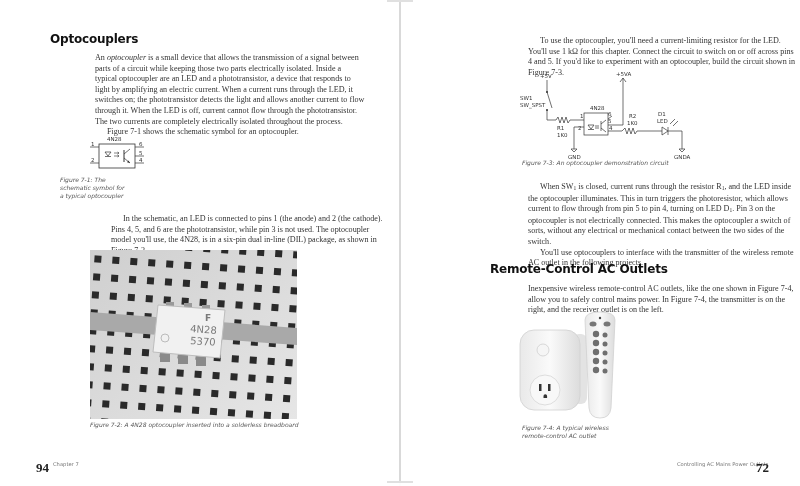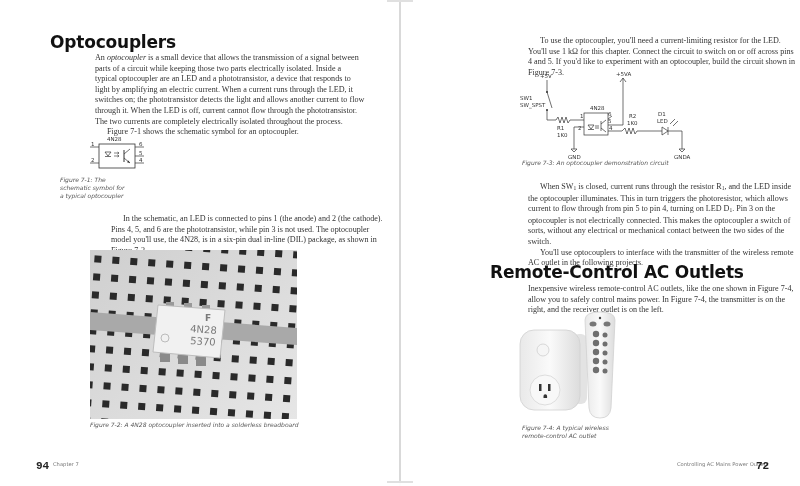--- a/index.html
+++ b/index.html
@@ -4,25 +4,25 @@
 <style>
   html, body { margin:0; padding:0; }
   body { width:800px; height:486px; background:#fdfdfd; position:relative; overflow:hidden; font-family:"Liberation Serif", serif; color:#2b2b2b; }
   .page { position:absolute; top:0; height:486px; background:#fff; }
   .page.left { left:0; width:399px; }
   .page.right { left:401px; width:399px; }
   .gutter { position:absolute; left:399px; top:2px; width:2px; height:480px; background:#d9d9d9; }
   .gutter-cap-top { position:absolute; left:387px; top:0; width:26px; height:2px; background:#e0e0e0; }
   .gutter-cap-bot { position:absolute; left:387px; top:481px; width:26px; height:2px; background:#e0e0e0; }
 
-  h2 { position:absolute; margin:0; font-family:"DejaVu Sans", sans-serif; font-weight:bold; font-size:17px; color:#111; letter-spacing:-0.2px; }
+  h2 { position:absolute; margin:0; font-family:"DejaVu Sans", sans-serif; font-weight:bold; font-size:12px; color:#111; letter-spacing:-0.2px; }
   .para { position:absolute; margin:6px; font-size:8.1px; line-height:10.6px; text-align:left; color:#333; }
   .para .indent { display:inline-block; width:12px; }
   .caption { position:absolute; margin:0; font-family:"DejaVu Sans", sans-serif; font-style:italic; font-size:6px; line-height:8px; color:#555; }
-  .folio { position:absolute; font-family:Liberation Mono, monospace; font-size:11px; font-weight:bold; color:#222; }
+  .folio { position:absolute; font-family:Liberation Serif, serif; font-size:13px; font-weight:bold; color:#222; }
   .running { position:absolute; font-family:"DejaVu Sans", sans-serif; font-size:5.2px; color:#777; }
   sub { font-size:5.5px; vertical-align:-1px; }
 
   .photo { position:absolute; left:90px; top:250px; width:207px; height:169px; background:#d7d7d7; overflow:hidden; }
   .schematic { position:absolute; }
   svg text { font-family:"DejaVu Sans", sans-serif; }
 </style>
 </head>
 <body>
 

